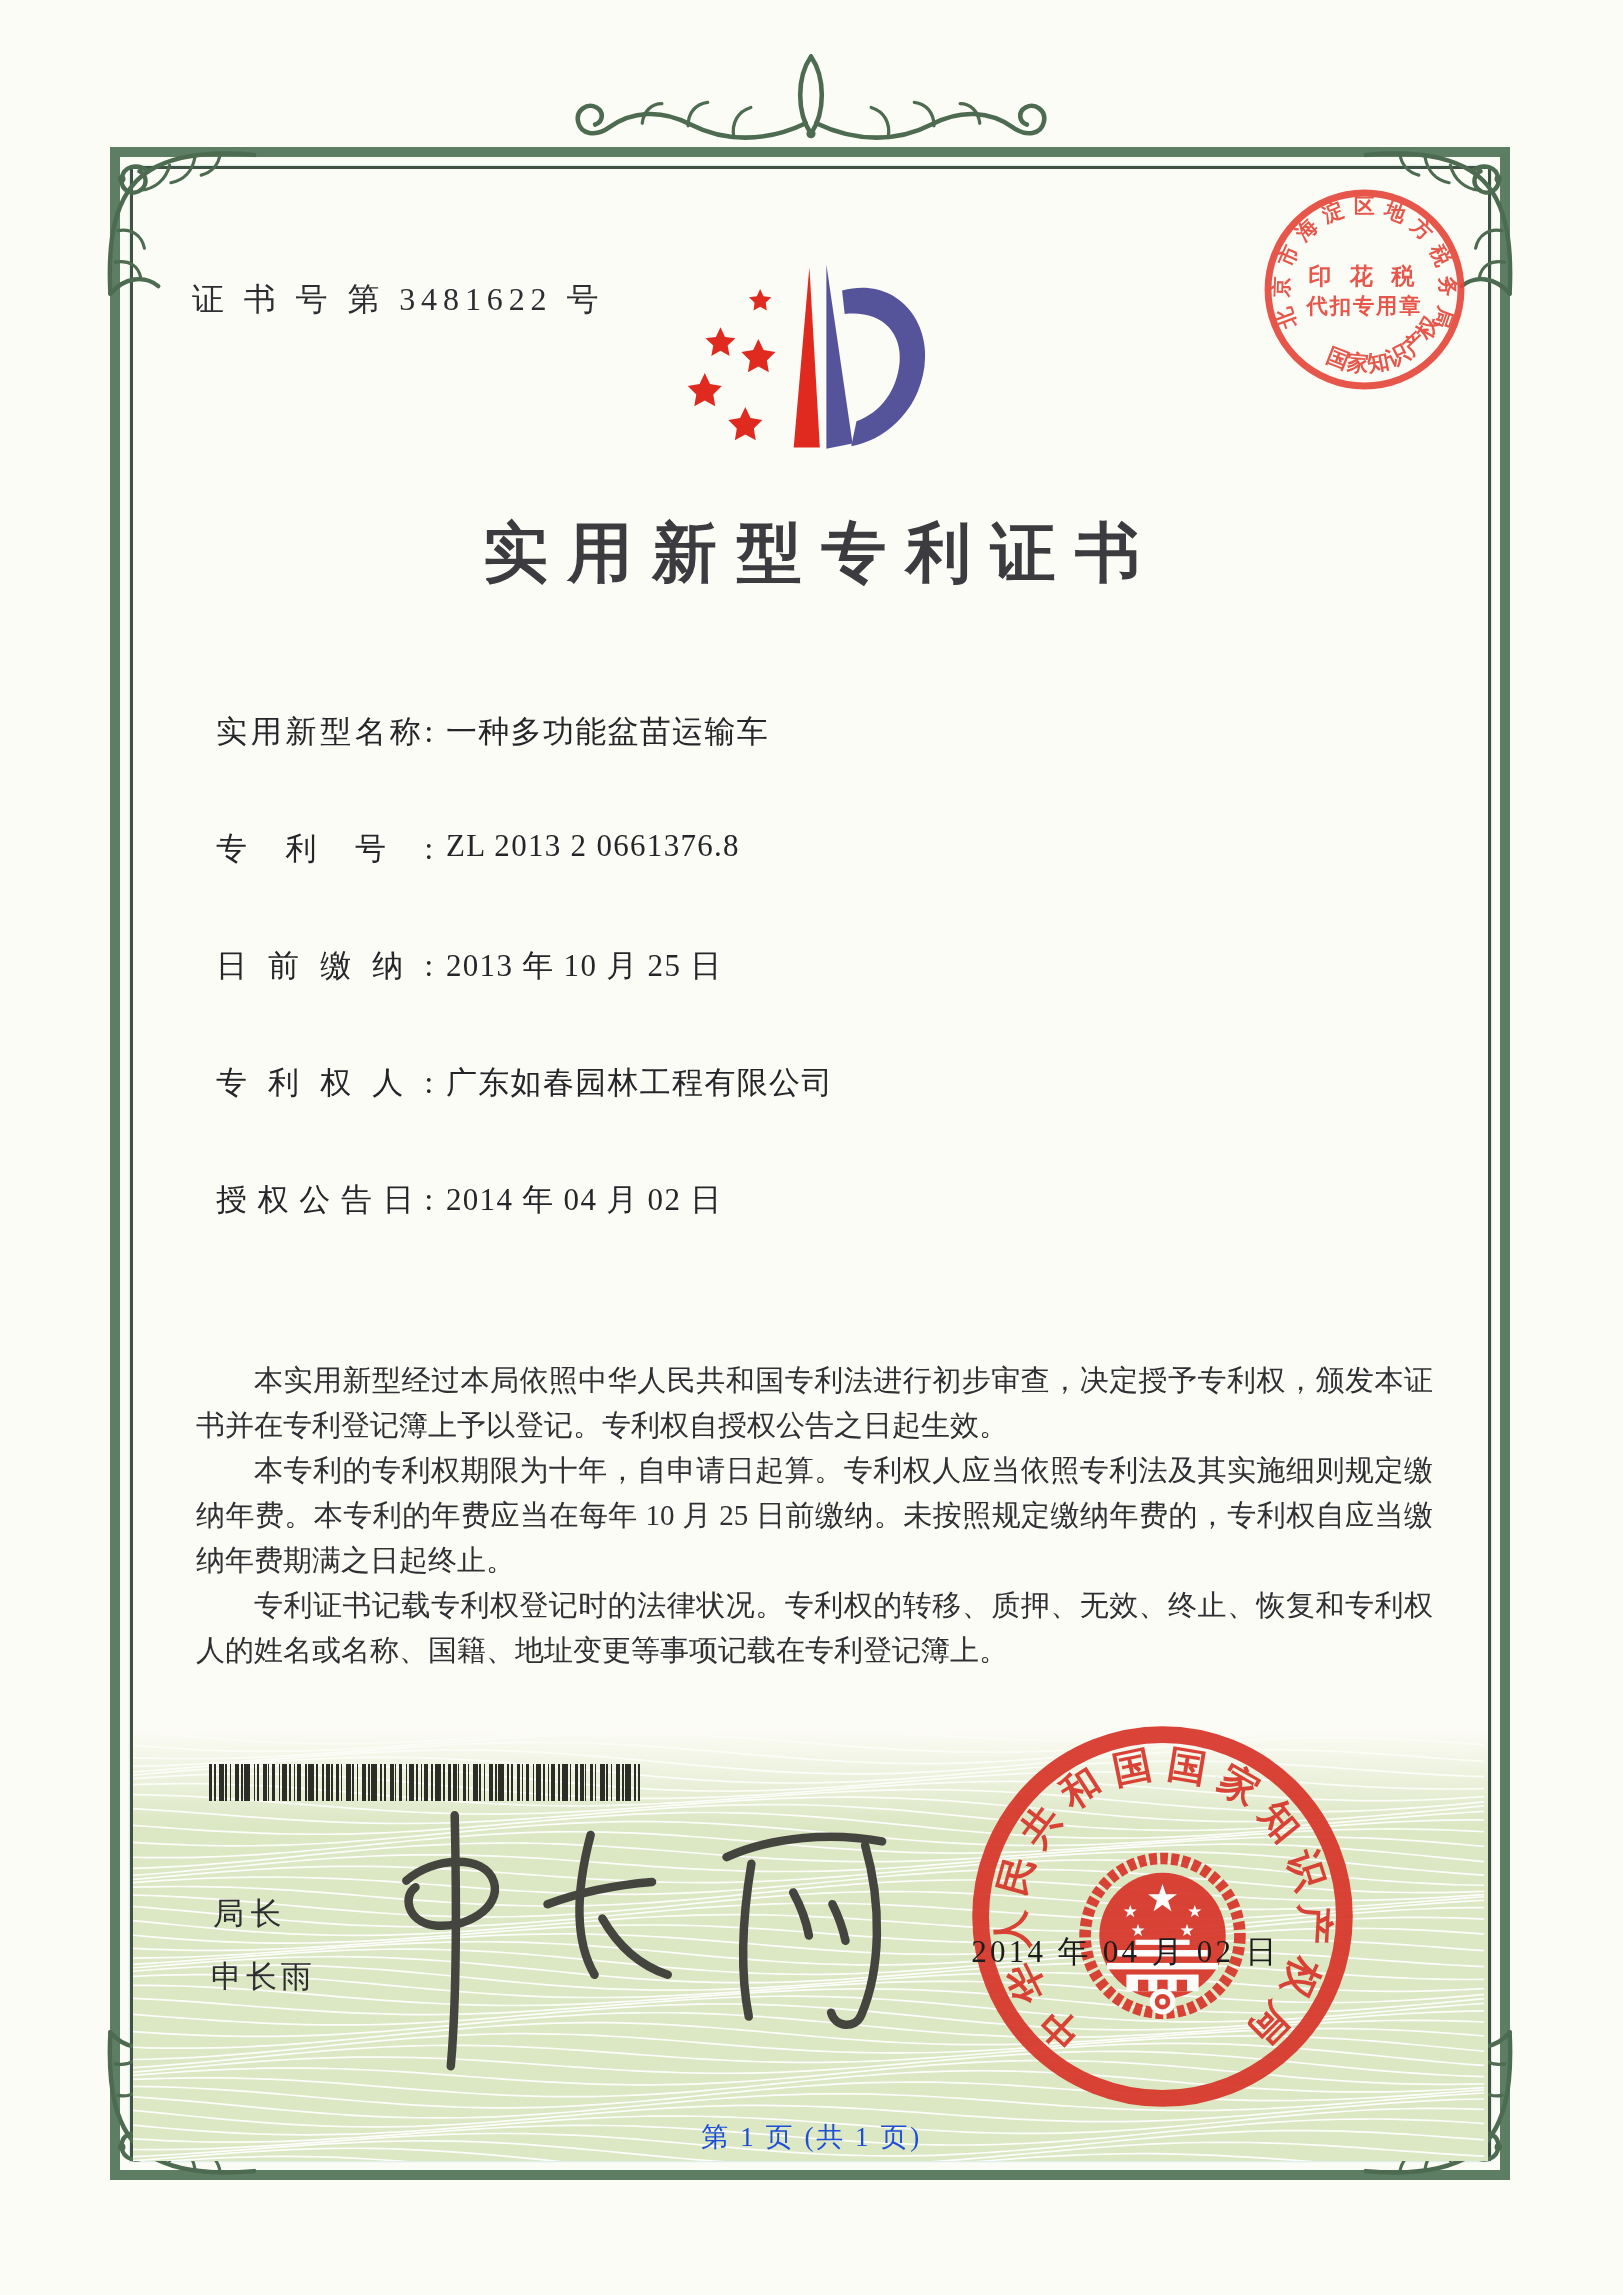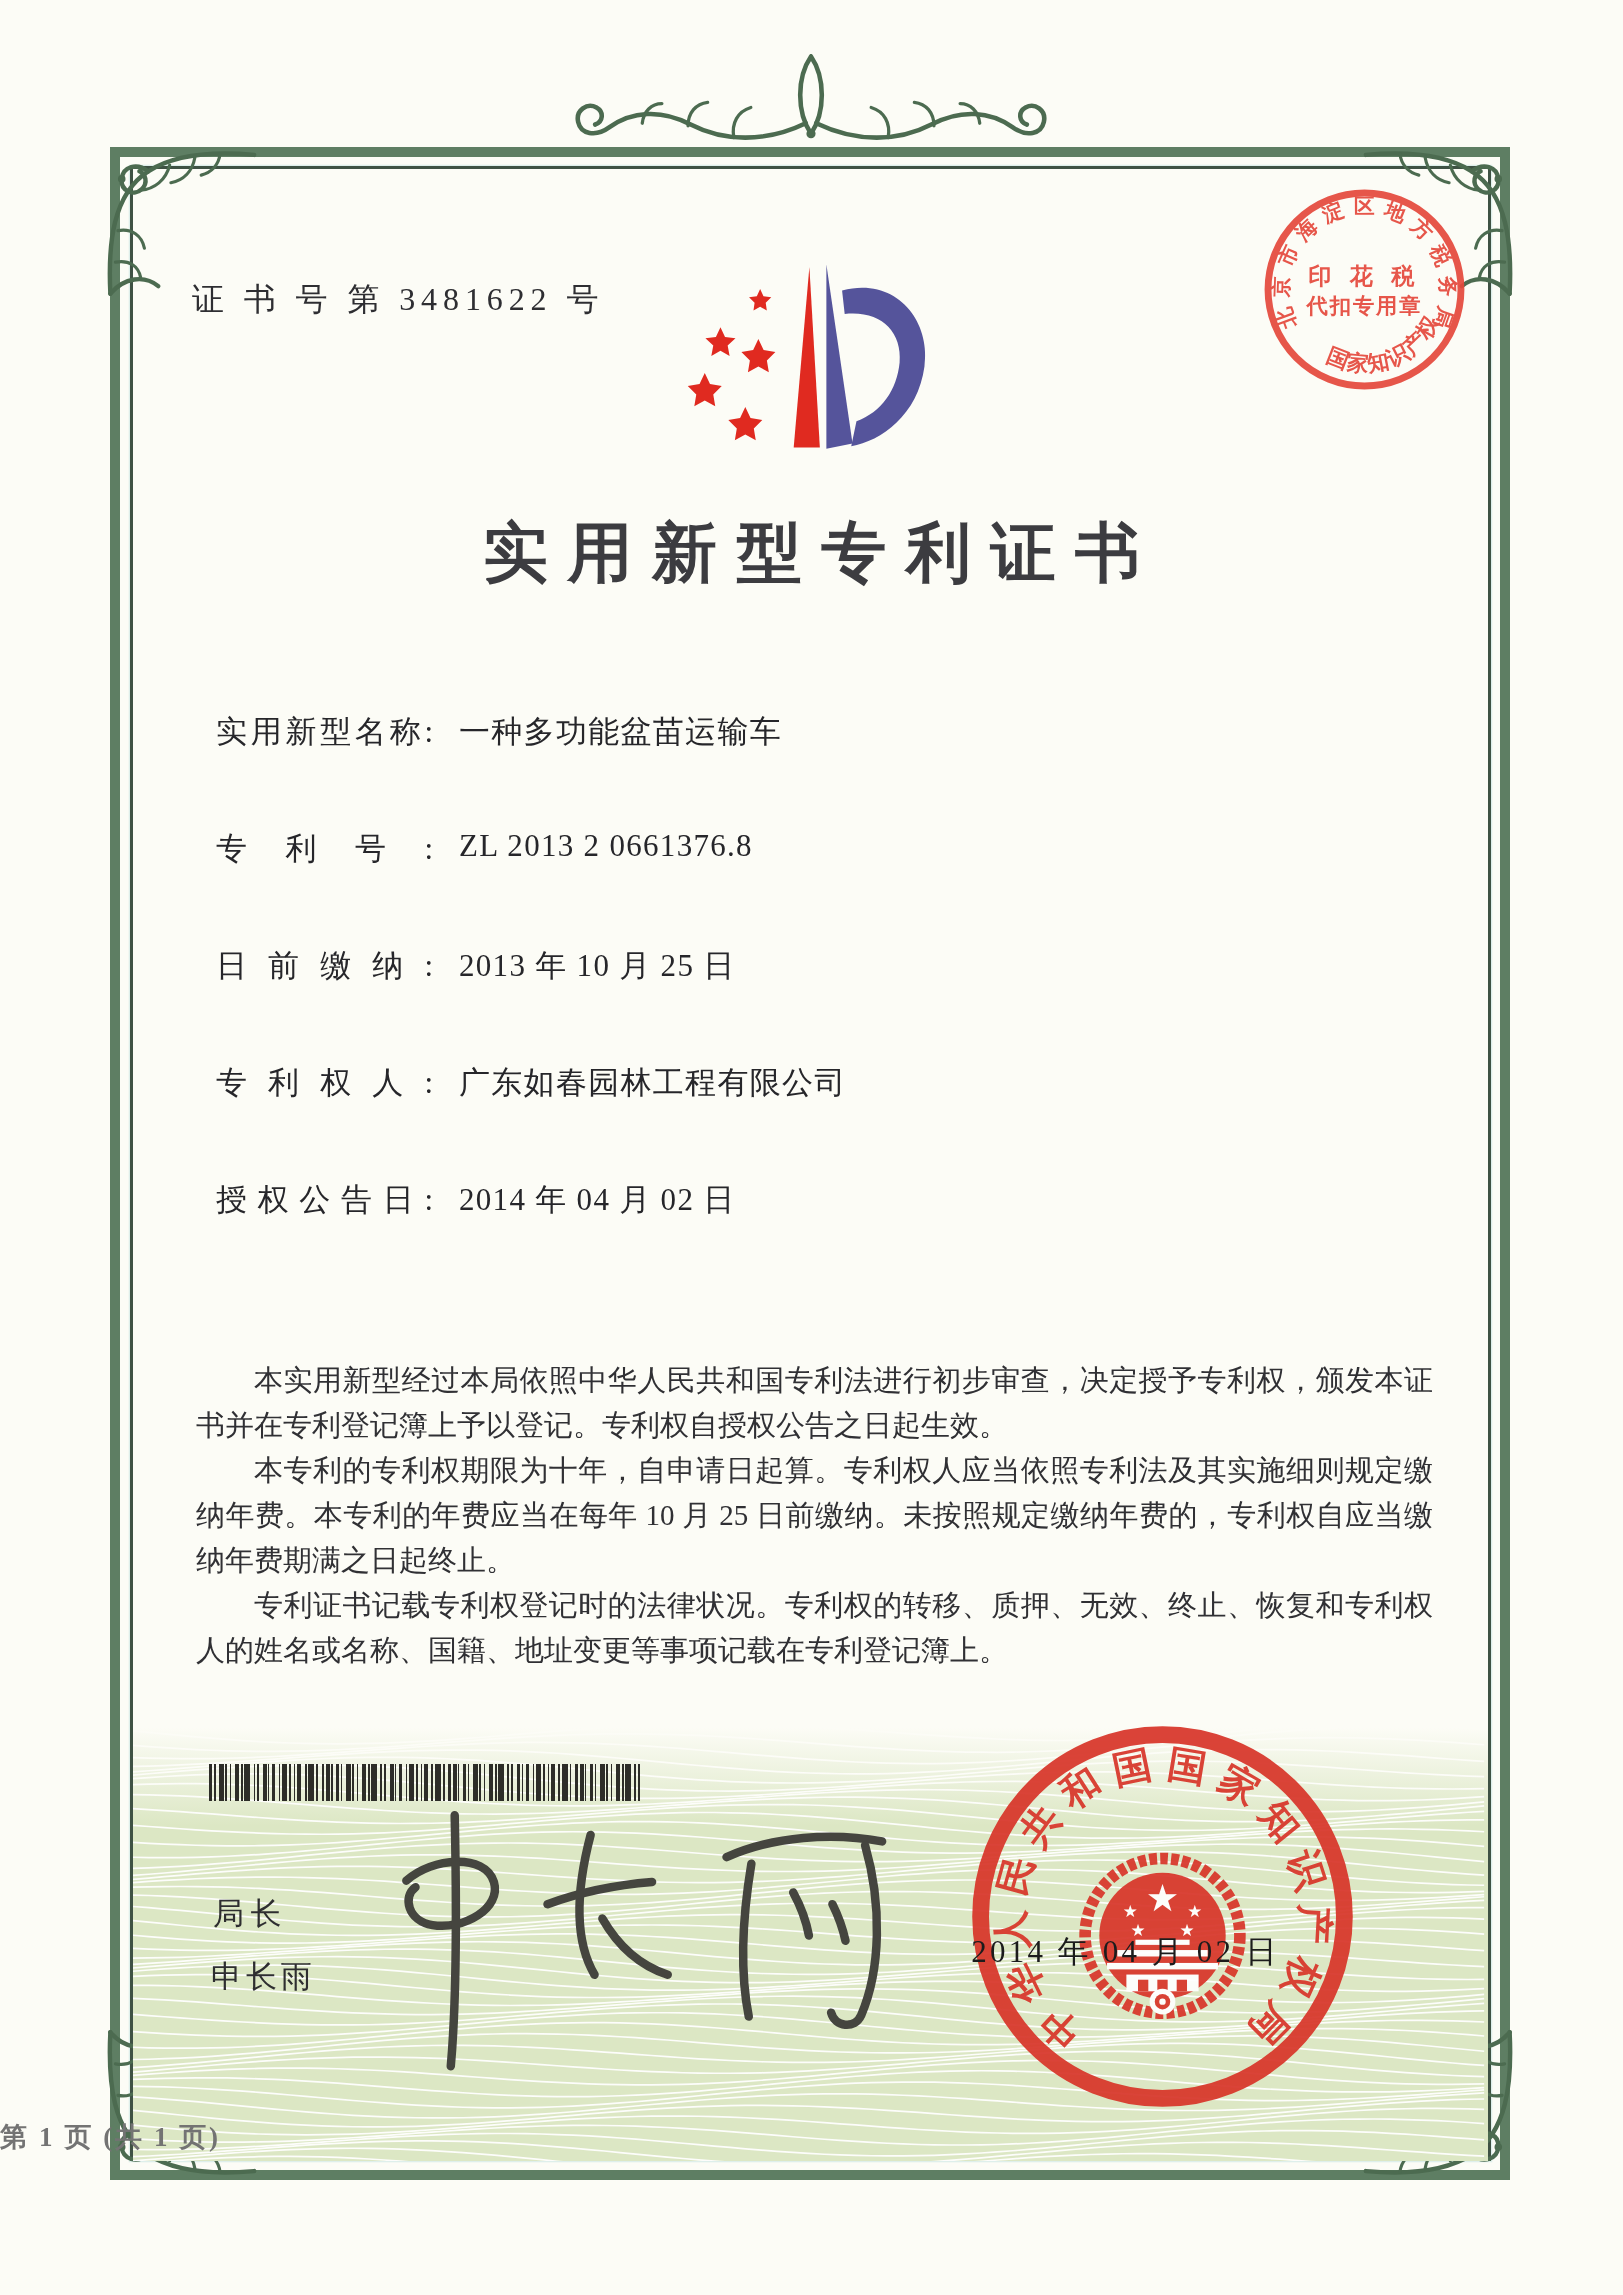--- a/index.html
+++ b/index.html
@@ -28,21 +28,21 @@
   .tax-stamp{position:absolute; left:1258px; top:183px; width:213px; height:213px; opacity:.92;}
 
   .title{position:absolute; left:0; top:509px; width:100%; text-align:center;
     font-size:65px; font-weight:600; letter-spacing:19.6px; color:#3c3c40; text-indent:19.6px;}
 
   
   .fields{position:absolute; left:216px; top:711px; width:1244px; font-size:31px; color:#26262a;}
   .field-row{height:117px;}
   .field-label{display:inline-block; width:217px; text-align:justify; text-align-last:justify;
     vertical-align:top;}
-  .field-value{display:inline-block; margin-left:26px; vertical-align:top; letter-spacing:1.3px;}
+  .field-value{display:inline-block; margin-left:13px; vertical-align:top; letter-spacing:1.3px;}
 
   
   .body-text{position:absolute; left:196px; top:1358px; width:1237px;
     font-size:29px; line-height:45px; text-align:justify; color:#303034;}
   .body-text p{margin:0; text-indent:2em;}
 
   
   .band{position:absolute; left:133px; right:135px; top:1728px; bottom:134px;
     background:#dce7c4; overflow:hidden;}
   .band svg{position:absolute; left:0; top:0;}
@@ -54,22 +54,22 @@
   .barcode div{background:#2d2d28; height:100%;}
 
   .signer-title{position:absolute; left:213px; top:1893px; font-size:31px; letter-spacing:6.5px; color:#2e2e30;}
   .signer-name{position:absolute; left:211px; top:1956px; font-size:31px; letter-spacing:3.9px; color:#2e2e30;}
   .signature{position:absolute; left:308px; top:1797px; width:628px; height:281px;}
 
   .main-seal{position:absolute; left:969px; top:1723px; width:387px; height:387px; opacity:.93;}
   .seal-date{position:absolute; left:916px; top:1931px; width:419px; text-align:center;
     font-size:31px; letter-spacing:3.3px; color:#1c1c1c;}
 
-  .footer{position:absolute; left:0; top:2119px; width:100%; 
-    font-size:27px; letter-spacing:2.6px; color:#737373;font-weight:bold;}
+  .footer{position:absolute; left:0; top:2119px; width:100%; text-align:center;
+    font-size:27px; letter-spacing:2.6px; color:#1d4ed8;}
 </style>
 </head>
 <body>
 
 <div class="page">
 
   <svg width="0" height="0" style="position:absolute" aria-hidden="true">
     <defs>
       <symbol id="flourish" viewBox="0 0 260 260">
         <g fill="none" stroke="#4c6b50" stroke-width="7" stroke-linecap="round">

